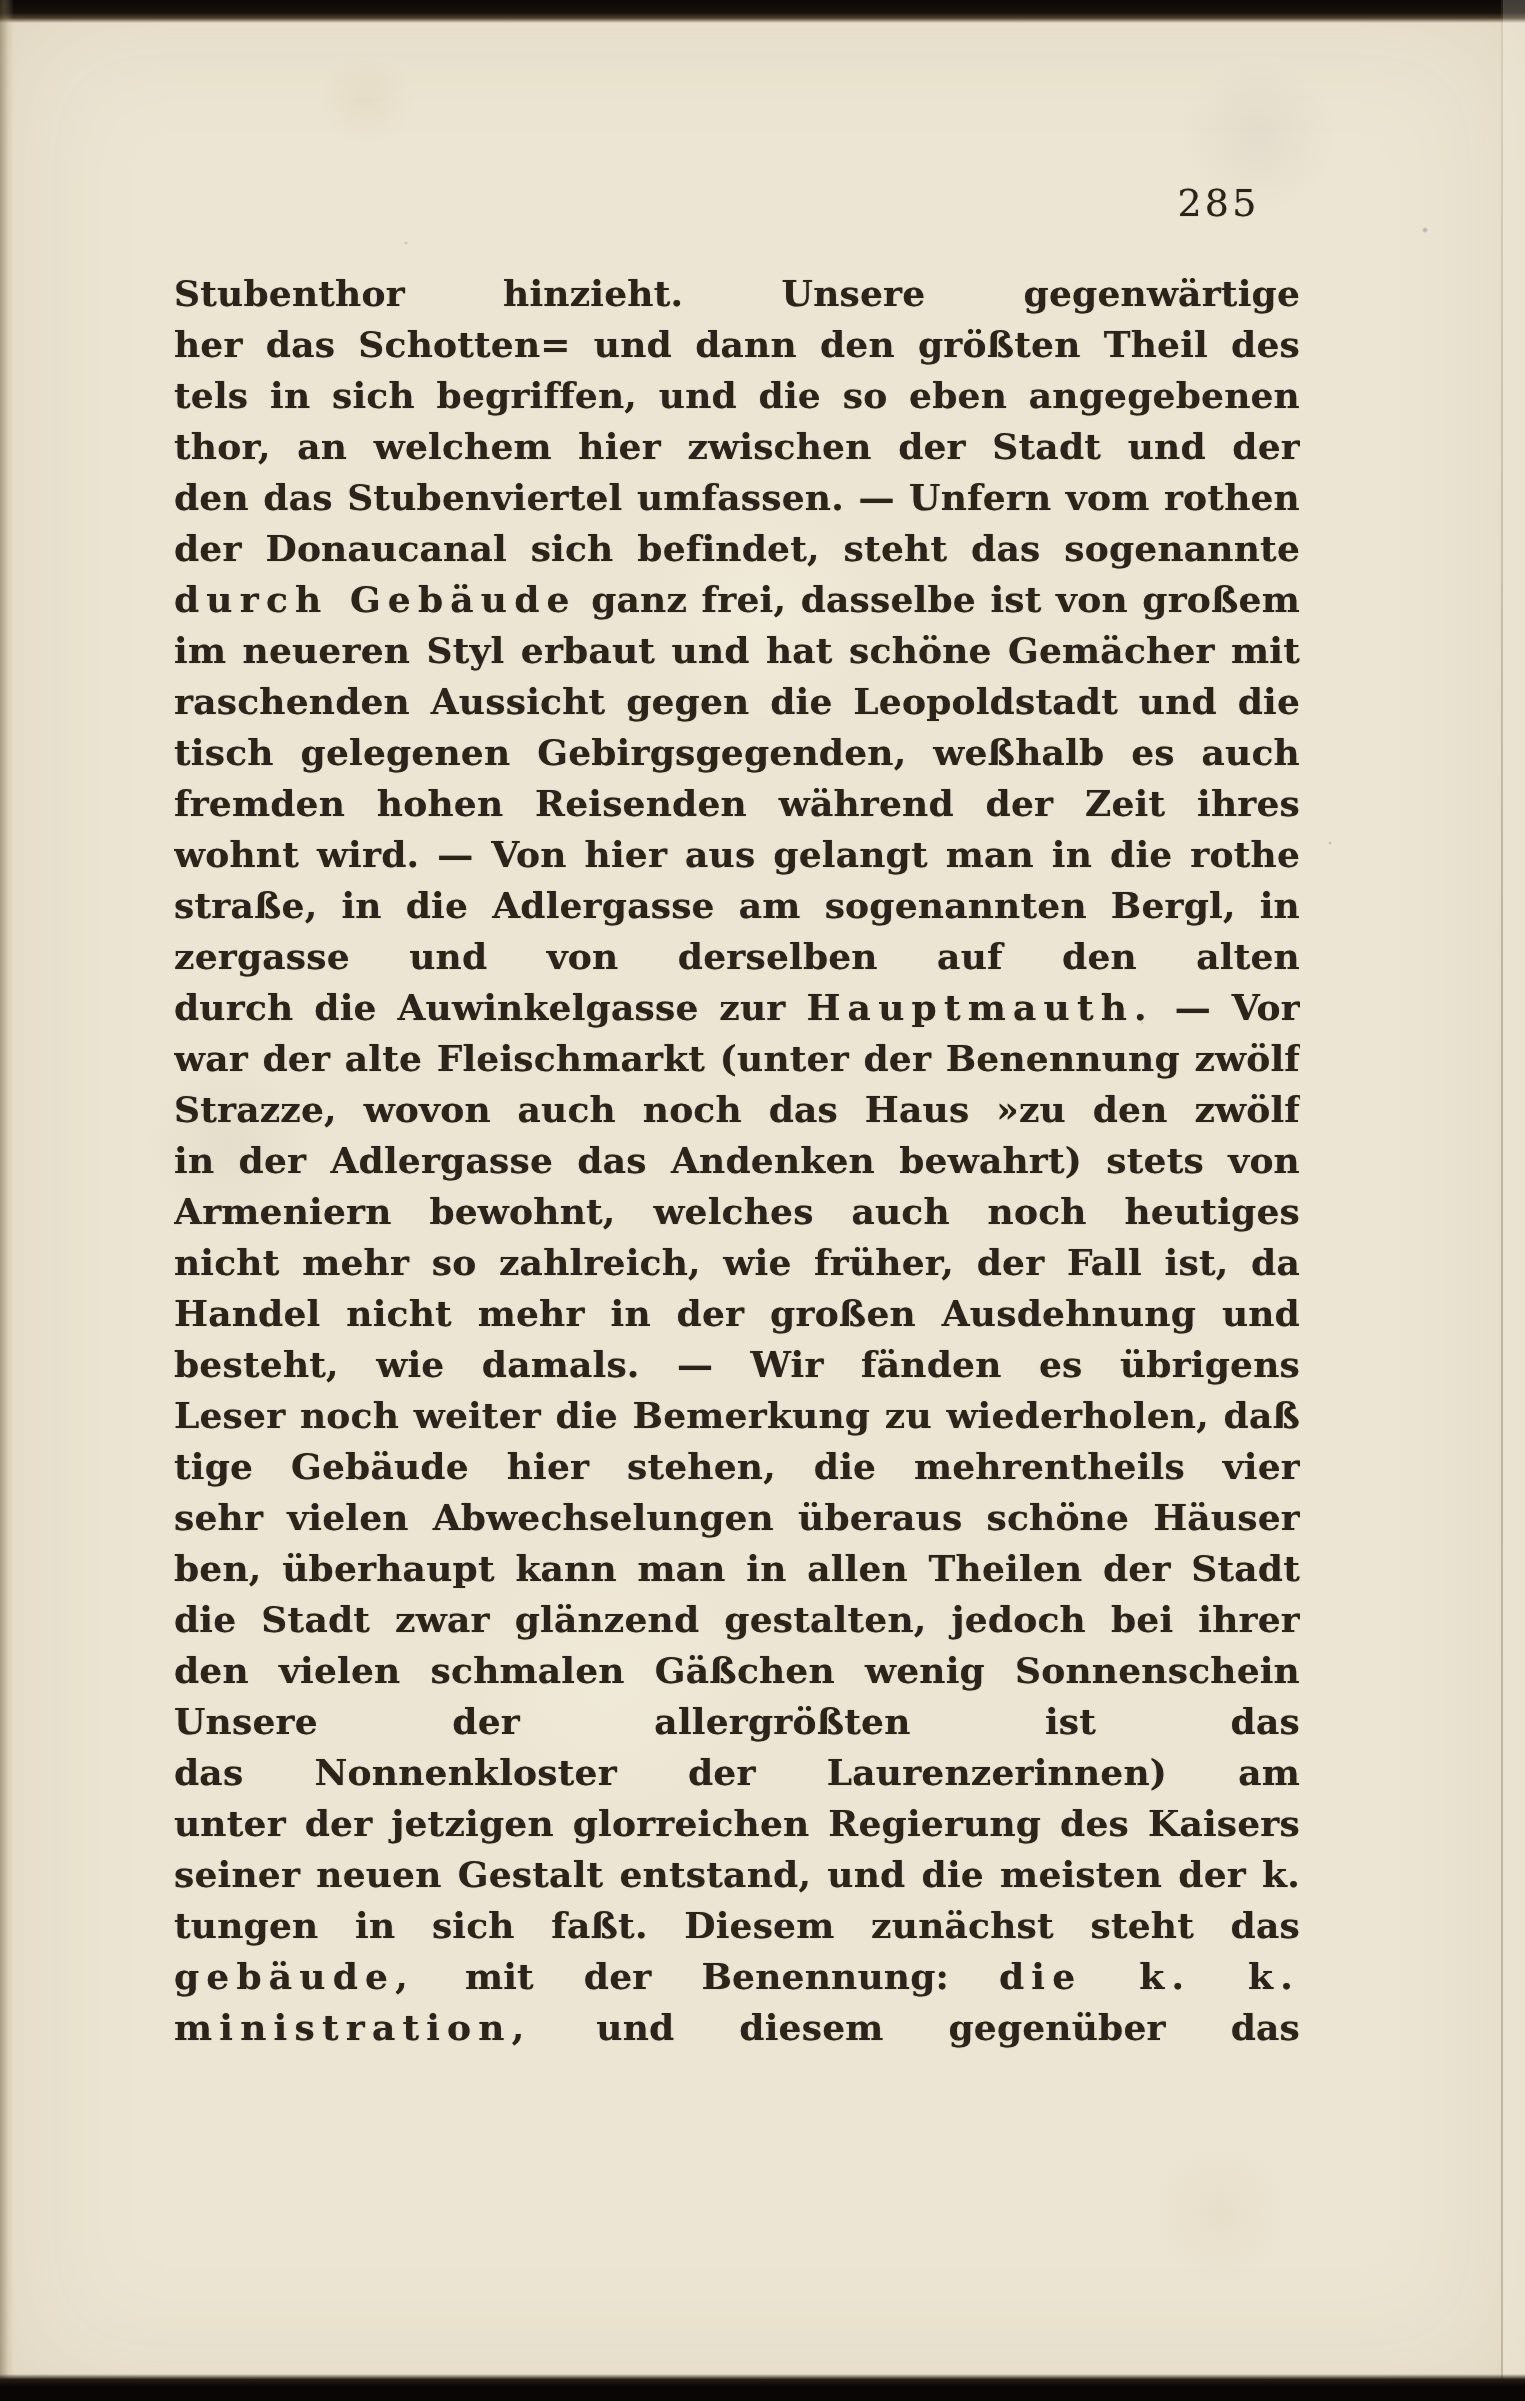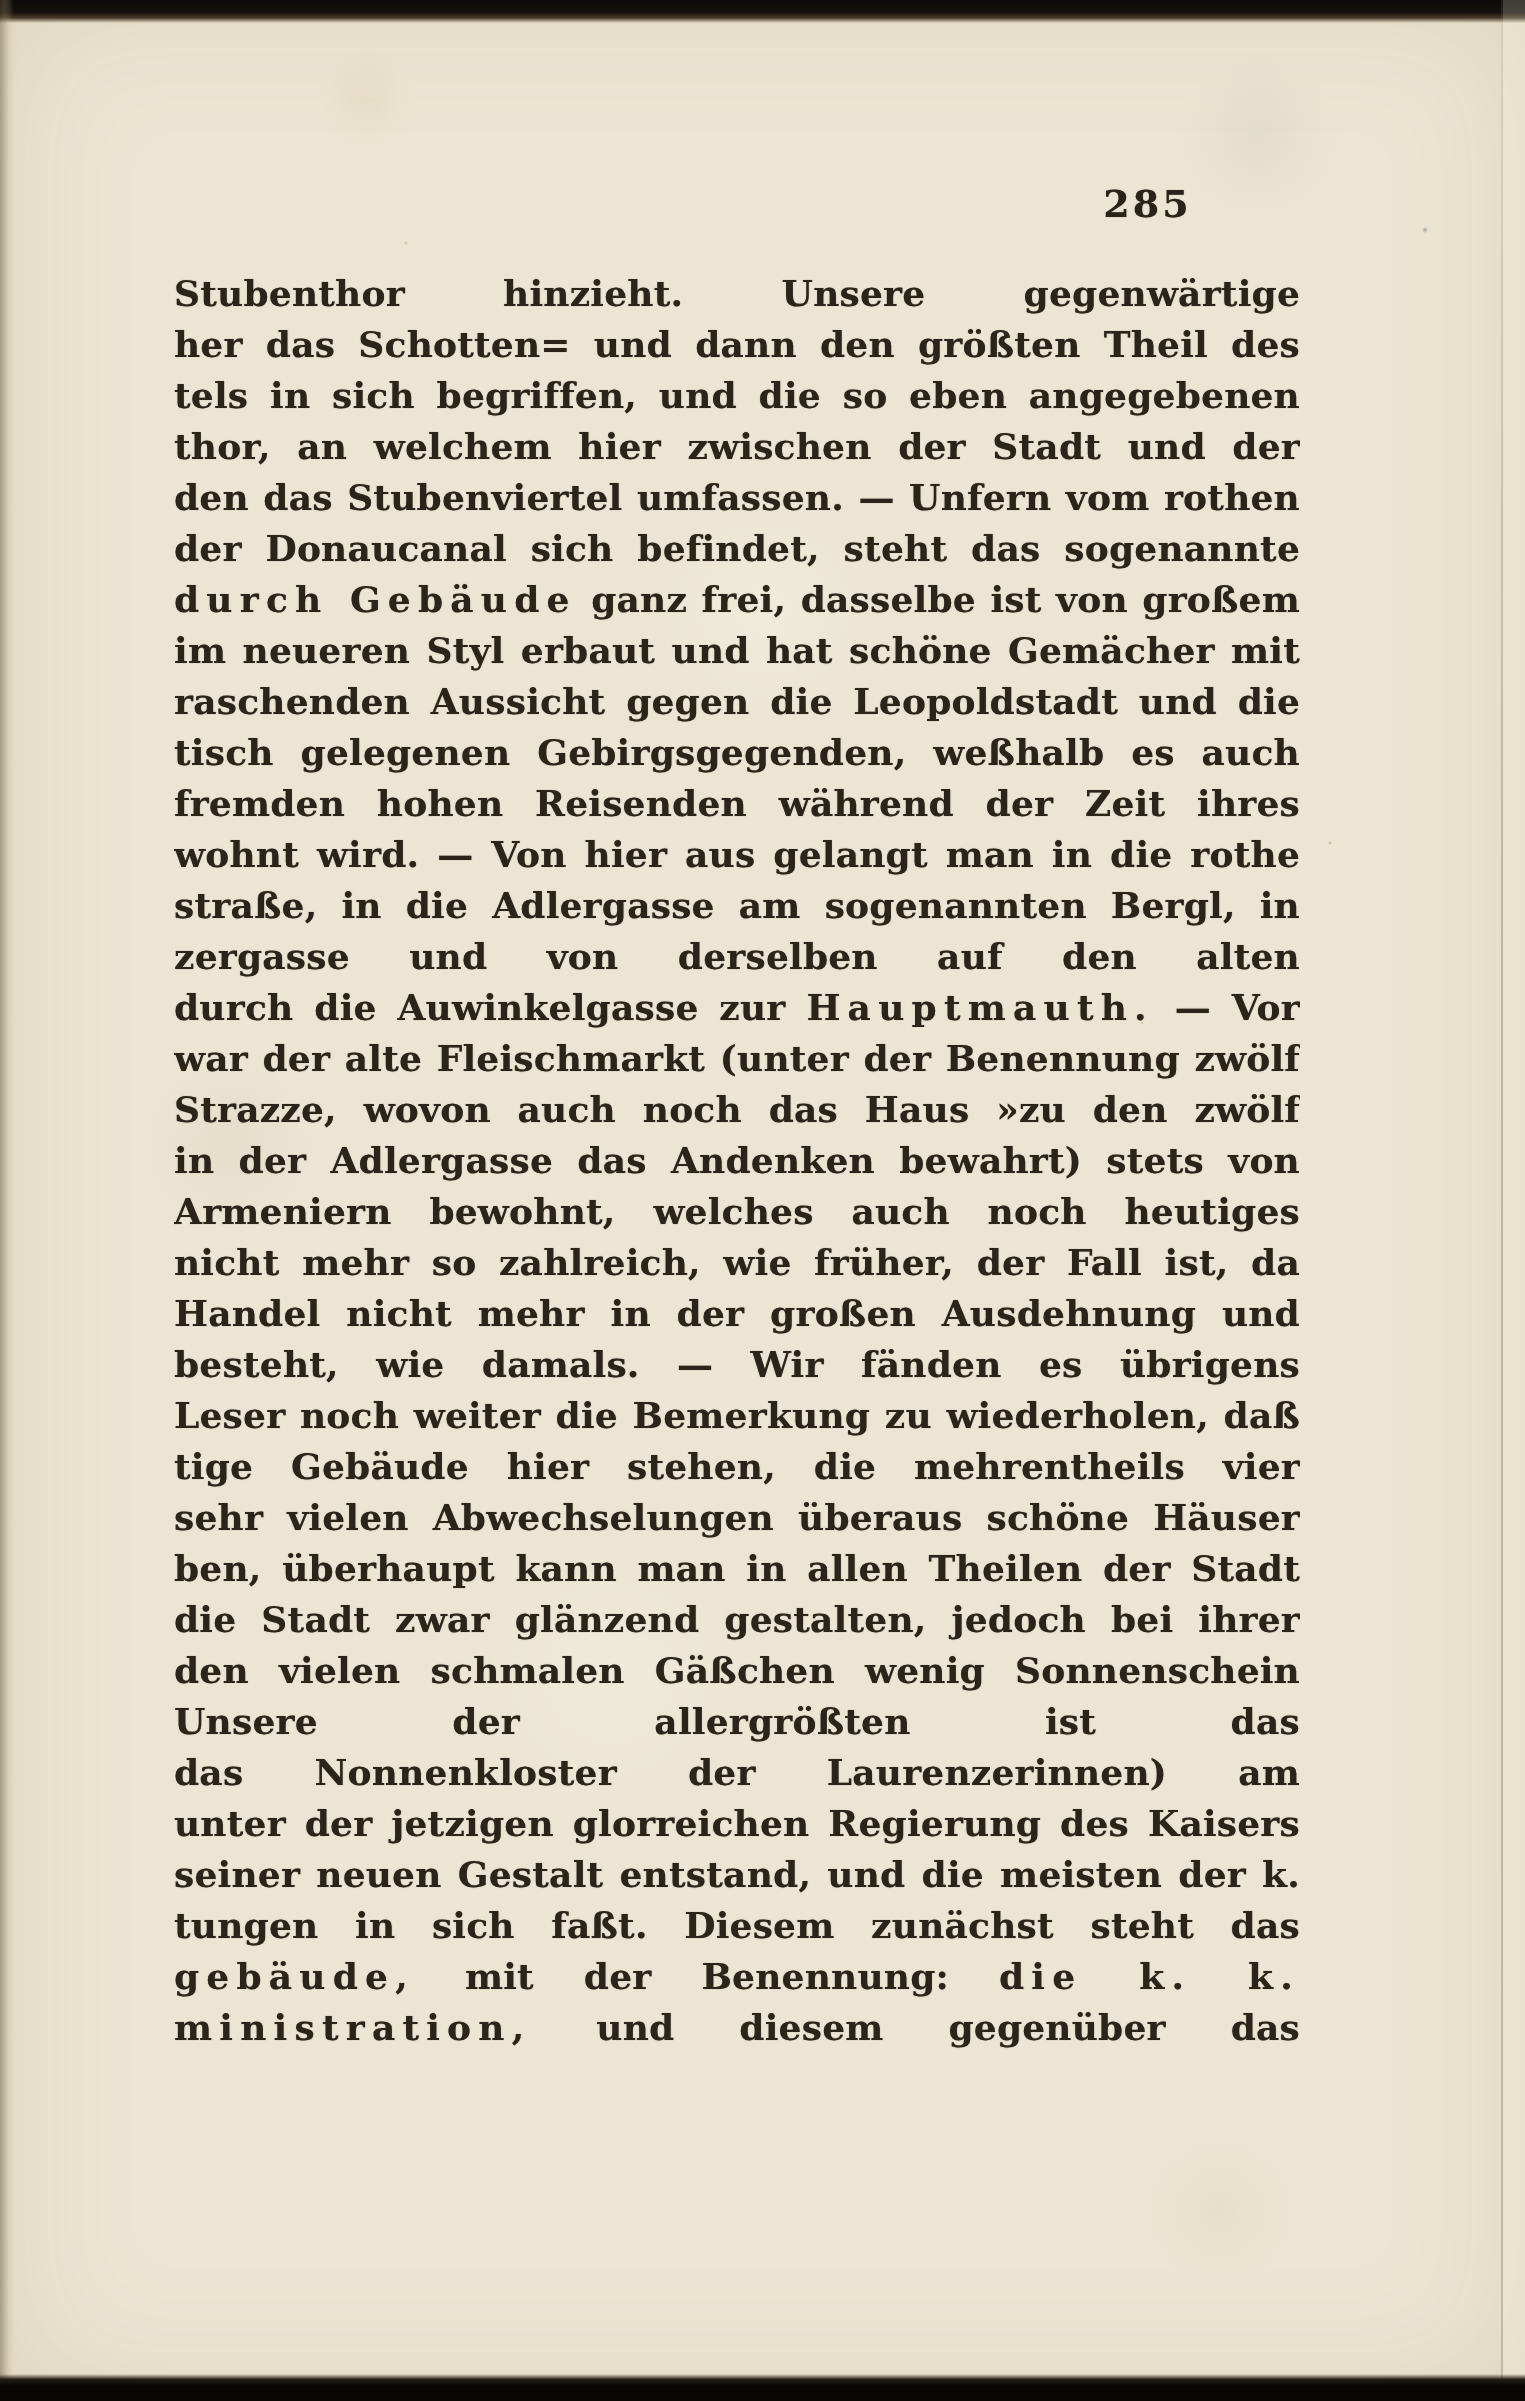--- a/index.html
+++ b/index.html
@@ -42,23 +42,23 @@
   }
   .fold-right {
     position: absolute; top: 0; bottom: 0; left: 1501px; width: 2.3px;
     background: linear-gradient(to bottom, rgba(148,128,98,0.15), rgba(148,128,98,0.45) 40%, rgba(148,128,98,0.4));
   }
   .edge-right-strip {
     position: absolute; top: 0; bottom: 0; left: 1503px; right: 0;
     background: rgba(255,250,235,0.22);
   }
   .page-number {
-    position: absolute; top: 181px; left: 1071px; width: 153px;
+    position: absolute; top: 181px; left: 1142px; width: 153px;
     text-align: center;
-    font-size: 38px; font-weight: bold;
+    font-size: 38px; font-weight: normal;
     letter-spacing: 3.1px;
     color: #29231a;
     text-shadow: 0 0 1.1px rgba(41,35,26,0.5);
   }
   .text-block {
     position: absolute; left: 174px; top: 268px; width: 1126px;
     color: #2b241b;
     font-size: 36px; font-weight: bold;
     word-spacing: 1.5px; letter-spacing: 0.2px;
   }

